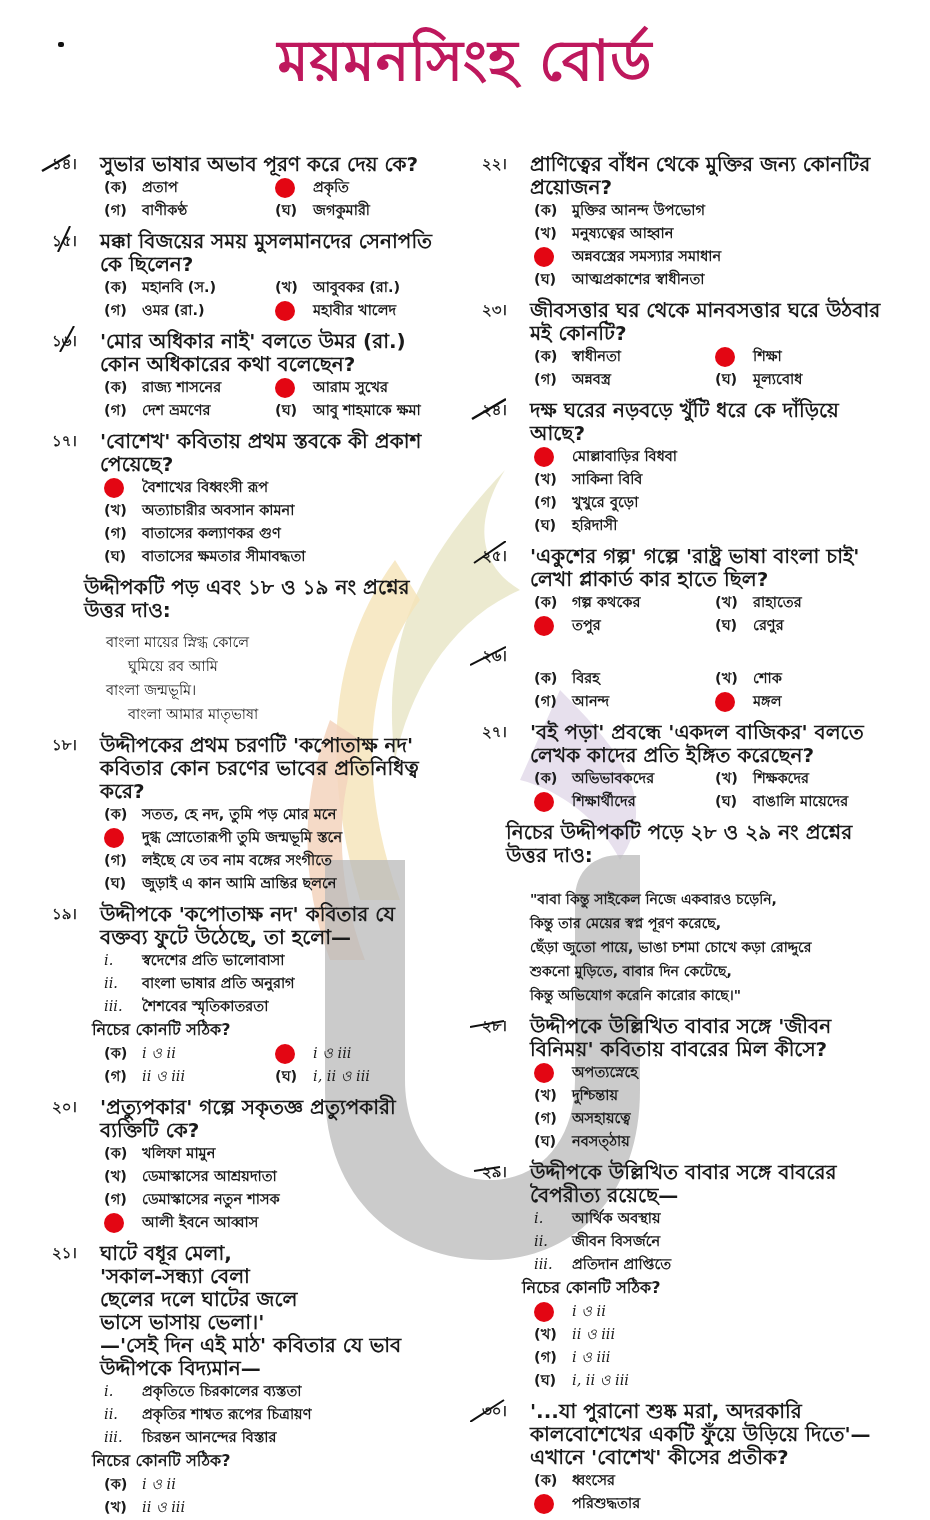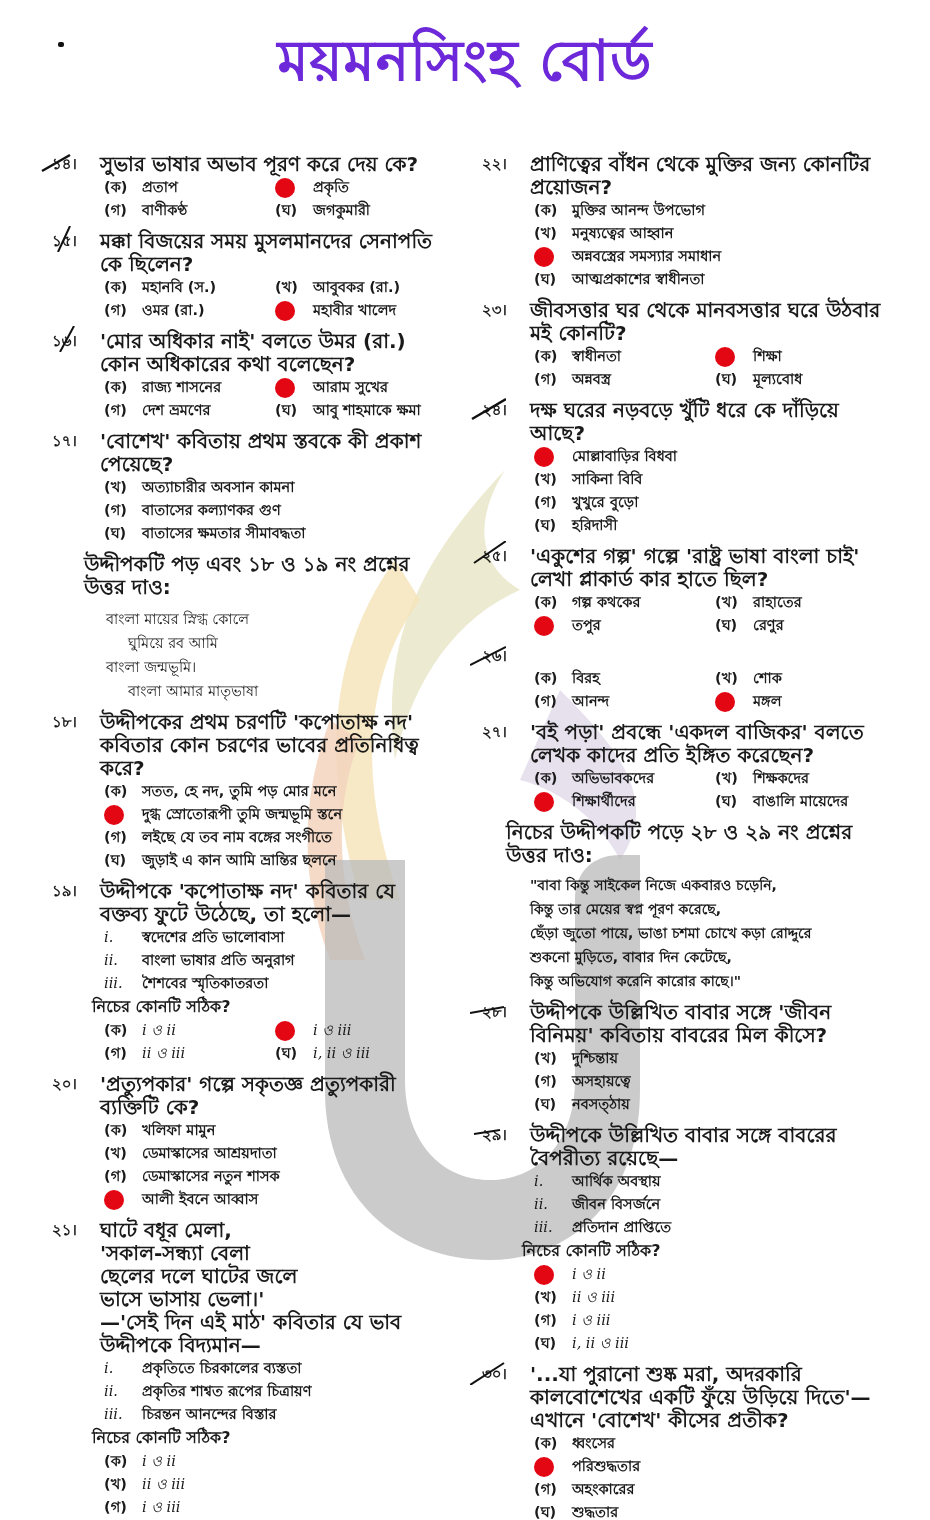--- a/index.html
+++ b/index.html
@@ -1,21 +1,21 @@
 <!DOCTYPE html>
 <html><head>
 <meta charset="utf-8">
 <style>
   html, body { margin:0; padding:0; background:#ffffff; }
   body { width:930px; height:1520px; position:relative; overflow:hidden;
          font-family:"DejaVu Sans", sans-serif; color:#1a1a1a; }
   .wm { position:absolute; z-index:0; pointer-events:none; }
   .title { position:absolute; left:0; top:18px; width:930px; text-align:center;
            font-family:"DejaVu Serif", serif; font-weight:bold; font-size:56px;
-           color:#6d28d9; letter-spacing:1px; z-index:2; }
+           color:#be185d; letter-spacing:1px; z-index:2; }
   .dot-mark { position:absolute; left:58px; top:42px; width:6px; height:5px; background:#111; border-radius:2px; }
   .col { position:absolute; top:153px; z-index:2; }
   .col.left { left:40px; width:400px; }
   .col.right { left:470px; width:420px; }
   .q { position:relative; margin-bottom:8px; }
   .qrow { display:flex; align-items:flex-start; }
   .qnum { width:60px; flex:0 0 60px; font-size:15px; font-weight:bold; line-height:22px; padding-left:12px; box-sizing:border-box; }
   .qtext { flex:1; font-size:20px; font-weight:bold; line-height:23px; }
   .opts { margin-left:64px; }
   .opts.grid2 { display:grid; grid-template-columns:1fr 1fr; column-gap:6px; }
@@ -132,20 +132,24 @@
     </div>
   </div>
 
   <div class="q">
     <div class="qrow">
         <span class="qnum">১৭।</span>
         <span class="qtext">'বোশেখ' কবিতায় প্রথম স্তবকে কী প্রকাশ পেয়েছে?</span>
       </div>
     <div class="opts">
       <div class="opt">
+          <span class="odot"></span>
+          <span>বৈশাখের বিধ্বংসী রূপ</span>
+        </div>
+      <div class="opt">
           <span class="ol">(খ)</span>
           <span>অত্যাচারীর অবসান কামনা</span>
         </div>
       <div class="opt">
           <span class="ol">(গ)</span>
           <span>বাতাসের কল্যাণকর গুণ</span>
         </div>
       <div class="opt">
           <span class="ol">(ঘ)</span>
           <span>বাতাসের ক্ষমতার সীমাবদ্ধতা</span>
@@ -450,40 +454,44 @@
           <span>শিক্ষার্থীদের</span>
         </div>
       <div class="opt">
           <span class="ol">(ঘ)</span>
           <span>বাঙালি মায়েদের</span>
         </div>
     </div>
   </div>
 
   <div class="q">
-    <div class="qtext" style="margin-left:36px;margin-bottom:6px">নিচের উদ্দীপকটি পড়ে ২৮ ও ২৯ নং প্রশ্নের উত্তর দাও:</div>
+    <div class="qtext" style="margin-left:36px;margin-bottom:20px">নিচের উদ্দীপকটি পড়ে ২৮ ও ২৯ নং প্রশ্নের উত্তর দাও:</div>
     <div class="poem2">
       <div>"বাবা কিন্তু সাইকেল নিজে একবারও চড়েনি,</div>
       <div>কিন্তু তার মেয়ের স্বপ্ন পূরণ করেছে,</div>
       <div>ছেঁড়া জুতো পায়ে, ভাঙা চশমা চোখে কড়া রোদ্দুরে</div>
       <div>শুকনো মুড়িতে, বাবার দিন কেটেছে,</div>
       <div>কিন্তু অভিযোগ করেনি কারোর কাছে।"</div>
     </div>
   </div>
 
   <div class="q">
     <svg class="tick" viewBox="0 0 36 26">
         <path d="M0 16 L34 10" stroke="#111" stroke-width="2" fill="none"></path>
       </svg>
     <div class="qrow">
         <span class="qnum">২৮।</span>
         <span class="qtext">উদ্দীপকে উল্লিখিত বাবার সঙ্গে 'জীবন বিনিময়' কবিতায় বাবরের মিল কীসে?</span>
       </div>
     <div class="opts">
       <div class="opt">
+          <span class="odot"></span>
+          <span>অপত্যস্নেহে</span>
+        </div>
+      <div class="opt">
           <span class="ol">(খ)</span>
           <span>দুশ্চিন্তায়</span>
         </div>
       <div class="opt">
           <span class="ol">(গ)</span>
           <span>অসহায়ত্বে</span>
         </div>
       <div class="opt">
           <span class="ol">(ঘ)</span>
           <span>নবসত্ঠায়</span>

